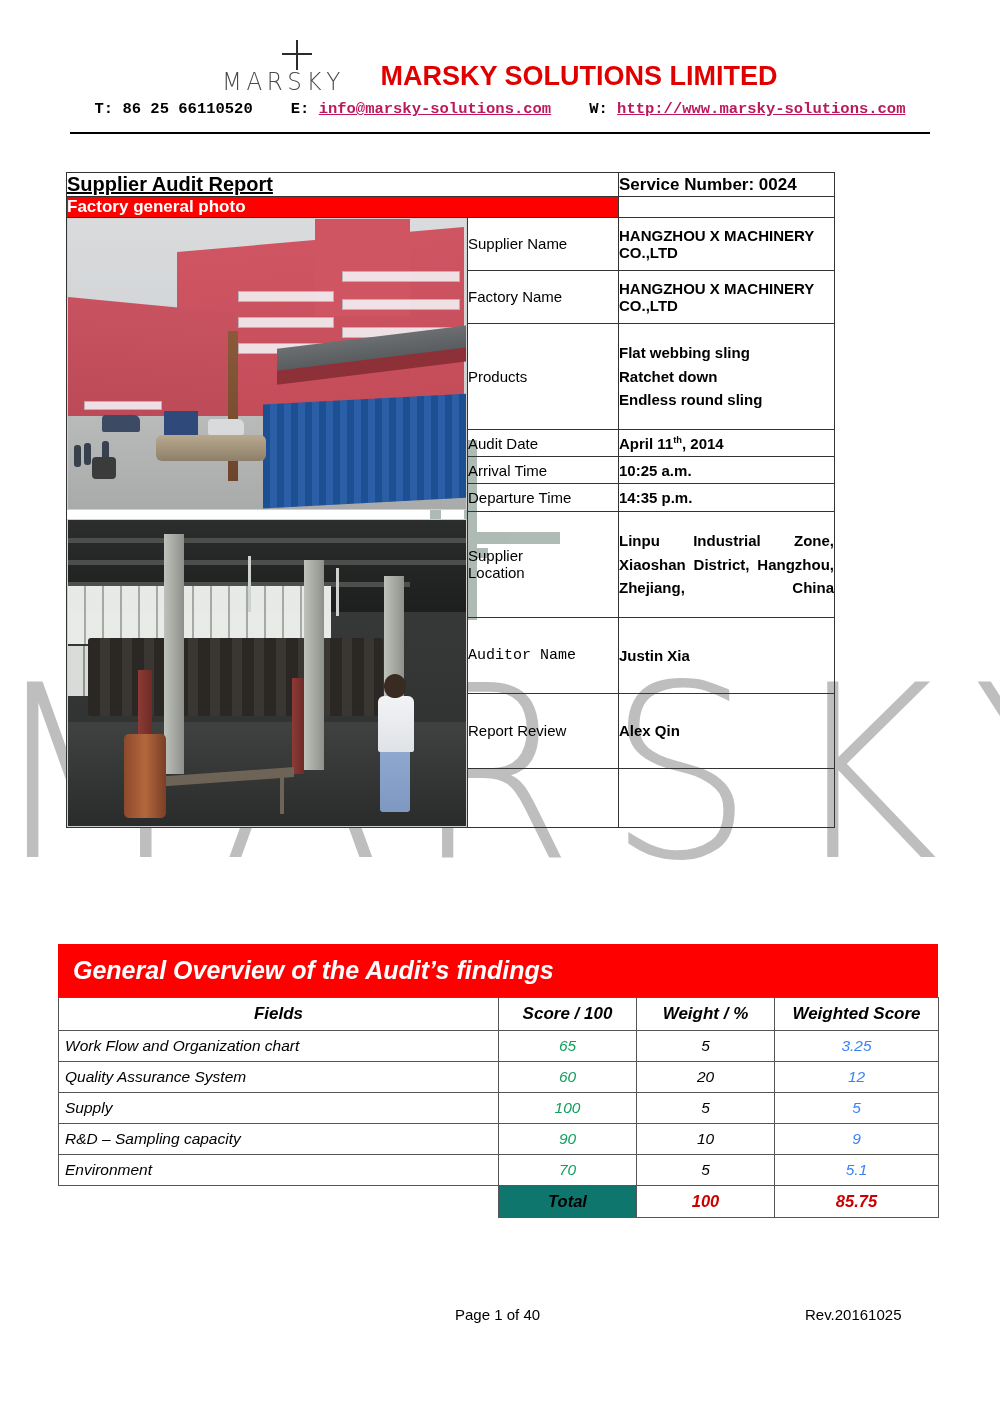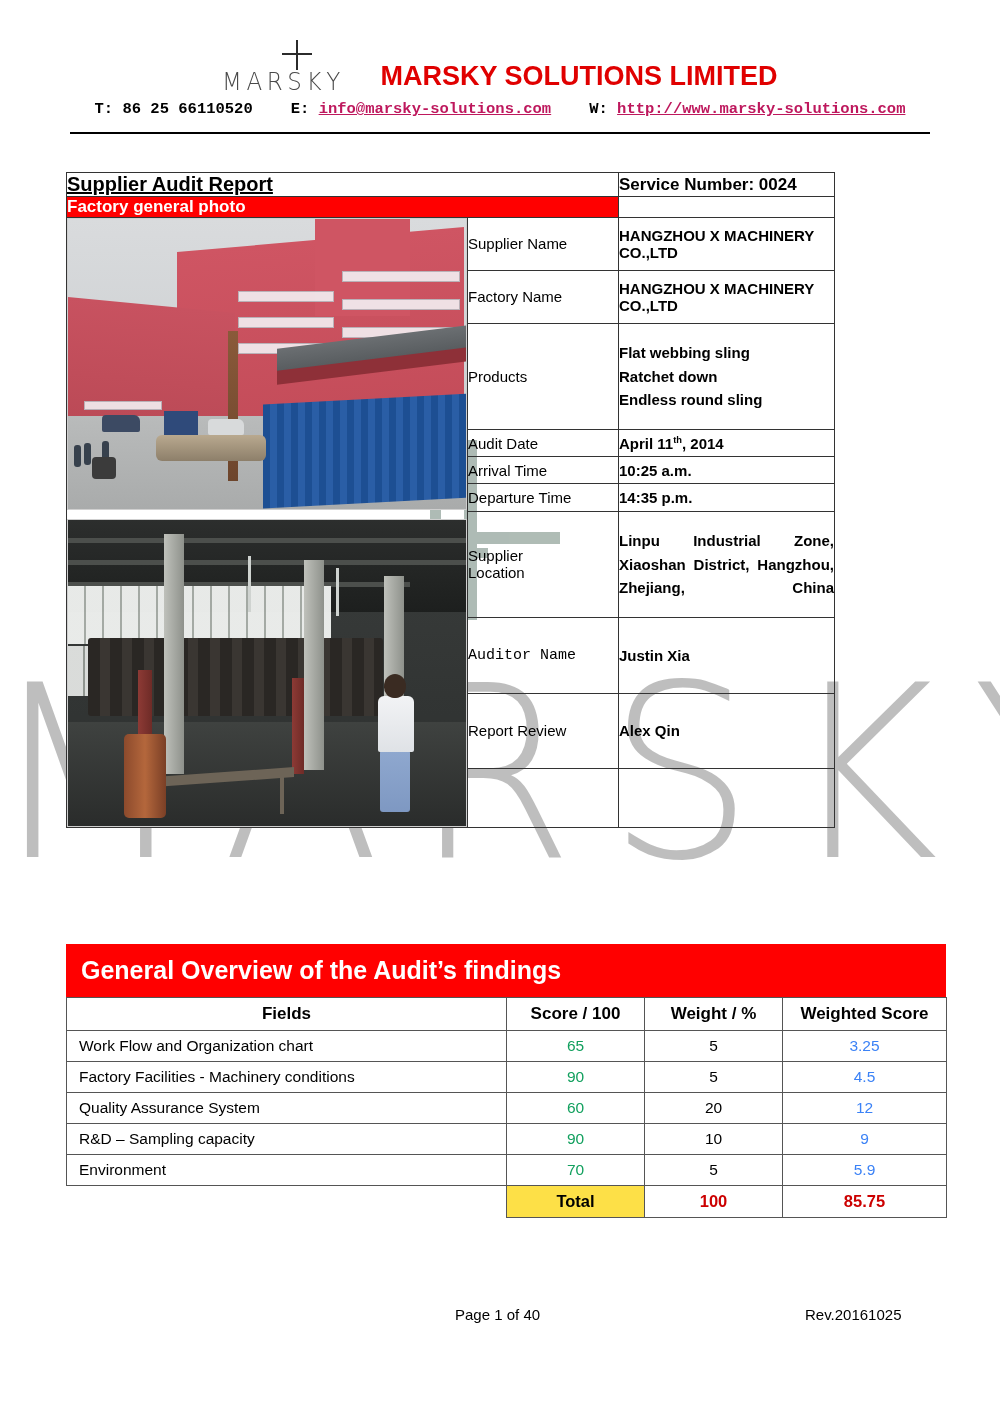--- a/index.html
+++ b/index.html
@@ -291,63 +291,64 @@
     background: linear-gradient(90deg,#8c4a2c,#b4673c,#7a3f26); border-radius:5px;
   }
   .ph-int .worker-body { position:absolute; right:52px; bottom:74px; width:36px; height:56px; background: linear-gradient(#f2f3f5,#dfe2e6); border-radius:6px 6px 2px 2px; }
   .ph-int .worker-head { position:absolute; right:60px; bottom:128px; width:22px; height:24px; background:#3a2b22; border-radius:50% 50% 45% 45%; }
   .ph-int .worker-legs { position:absolute; right:56px; bottom:14px; width:30px; height:62px; background: linear-gradient(#8fa8cf,#7e98c2); border-radius:3px; }
   .ph-int .lamp { position:absolute; width:3px; background:#cfd3d0; }
 
   
   .ov-wrap {
     position: absolute;
-    left: 66px;
+    left: 58px;
     top: 944px;
     width: 880px;
     z-index: 12;
+    font-style: italic;
   }
   .ov-title {
     background: #FF0000;
     color: #fff;
     font-size: 25px;
     font-weight: bold;
     padding: 11px 14px;
     border: 1px solid #FF0000;
     box-sizing: border-box;
   }
   .ov-table {
     width: 880px;
     border-collapse: collapse;
     table-layout: fixed;
   }
   .ov-table td, .ov-table th {
     border: 1.2px solid #555;
-    padding: 6px 12px;
+    padding: 6px 6px;
     font-size: 15.5px;
     background: #fff;
     margin-left: 29px;
   }
   .ov-table th {
     font-weight: bold;
     font-size: 17px;
     text-align: center;
   }
   .ov-table td.field { text-align: left; }
   .ov-table td.num { text-align: center; }
   .ov-table td.score { color: #12a05e; text-align: center; }
   .ov-table td.wscore { color: #3b82f6; text-align: center; }
   .ov-table .c-field { width: 440px; }
   .ov-table .c-score { width: 138px; }
   .ov-table .c-weight { width: 138px; }
   .ov-table .c-wscore { width: 164px; }
   .total-row td { border: 1.2px solid #555; }
   .total-row td.spacer { border: none; background: transparent; }
   .total-row td.total-label {
-    background: #fde047;
+    background: #0f766e;
     font-weight: bold;
     text-align: center;
     font-size: 16.5px;
   }
   .total-row td.total-val {
     color: #cc0000;
     font-weight: bold;
     text-align: center;
     font-size: 16.5px;
   }
@@ -550,42 +551,42 @@
       <th>Weighted Score</th>
     </tr>
 
     <tr>
       <td class="field">Work Flow and Organization chart</td>
       <td class="score">65</td>
       <td class="num">5</td>
       <td class="wscore">3.25</td>
     </tr>
     <tr>
-      <td class="field">Factory Facilities - Machinery conditions</td>
-      <td class="score">90</td>
-      <td class="num">5</td>
-      <td class="wscore">4.5</td>
-    </tr>
-    <tr>
       <td class="field">Quality Assurance System</td>
       <td class="score">60</td>
       <td class="num">20</td>
       <td class="wscore">12</td>
+    </tr>
+    <tr>
+      <td class="field">Supply</td>
+      <td class="score">100</td>
+      <td class="num">5</td>
+      <td class="wscore">5</td>
     </tr>
     <tr>
       <td class="field">R&amp;D – Sampling capacity</td>
       <td class="score">90</td>
       <td class="num">10</td>
       <td class="wscore">9</td>
     </tr>
     <tr>
       <td class="field">Environment</td>
       <td class="score">70</td>
       <td class="num">5</td>
-      <td class="wscore">5.9</td>
+      <td class="wscore">5.1</td>
     </tr>
 
     <tr class="total-row">
       <td class="spacer">&nbsp;</td>
       <td class="total-label">Total</td>
       <td class="total-val">100</td>
       <td class="total-val">85.75</td>
     </tr>
   </tbody>
     </table>

